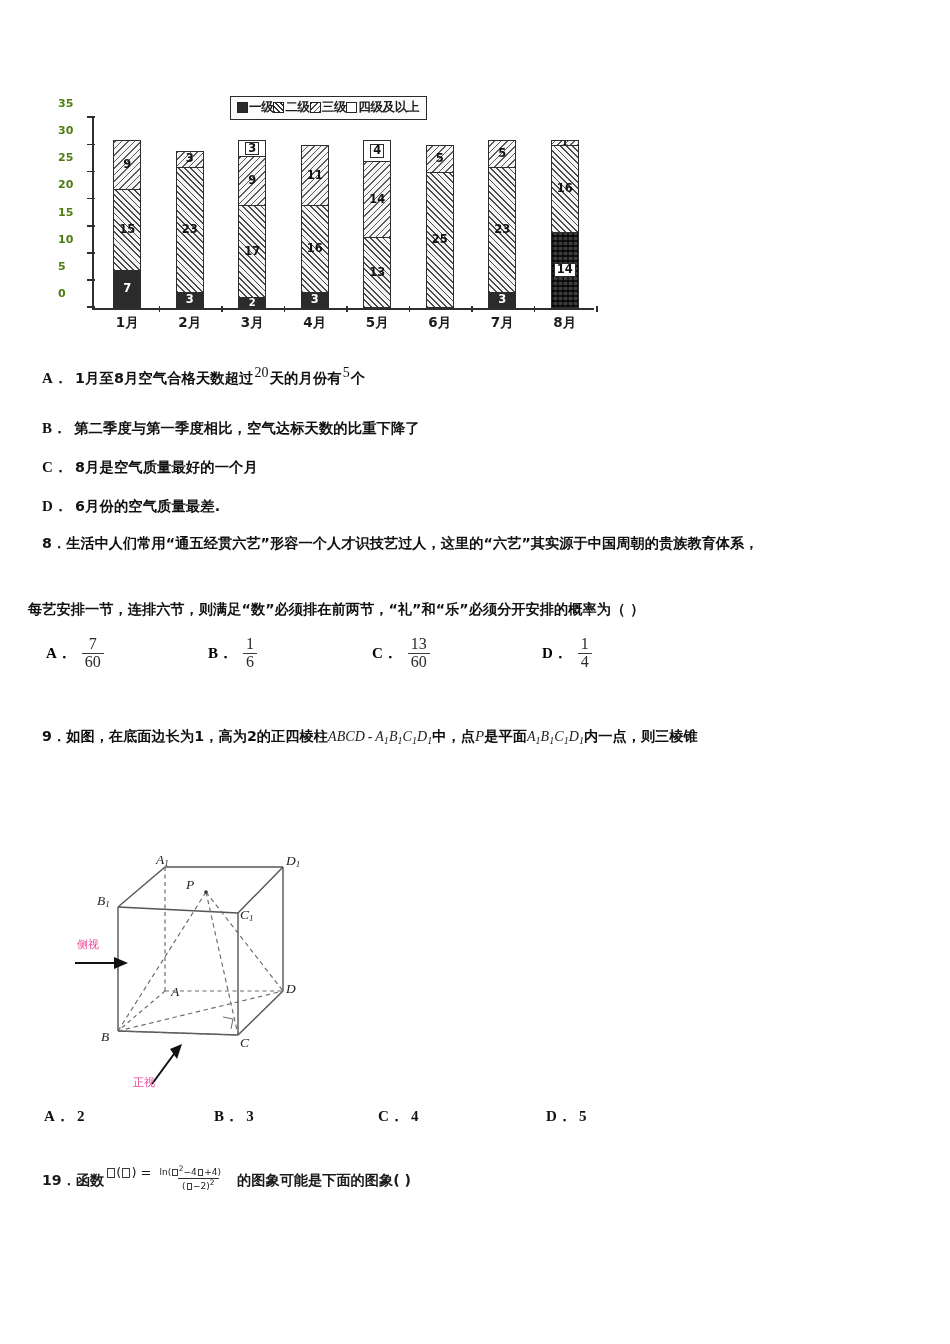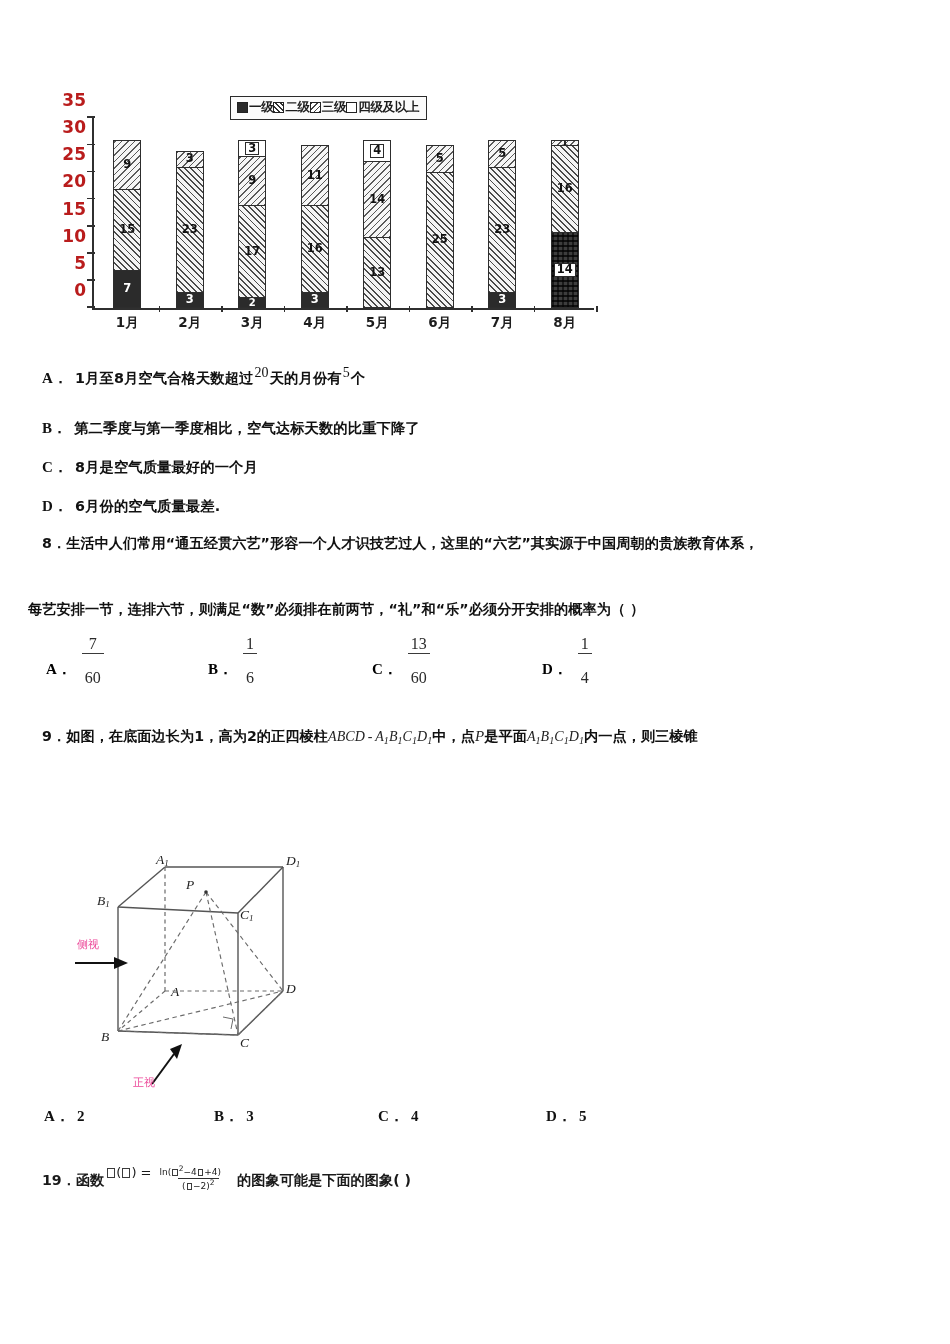--- a/index.html
+++ b/index.html
@@ -71,26 +71,26 @@
     position: absolute; left: 0; bottom: 0;
     width: 502px; height: 2px; background: #2f2f2f;
   }
   .ytick {
     position: absolute; left: -5px;
     width: 8px; height: 1.6px; background: #2f2f2f;
   }
   .ylabel {
     position: absolute;
     right: 506px;
-    text-align: right;
+    text-align: left;
     width: 28px;
     font-family: "DejaVu Sans", sans-serif;
-    font-size: 17px;
-    font-weight: bold;
-    color: #b91c1c;
+    font-size: 11px;
+    font-weight: bold;
+    color: #4d7c0f;
     transform: translateY(-8px);
   }
   .xtickmark {
     position: absolute; bottom: -5px;
     width: 1.6px; height: 6px; background: #2f2f2f;
   }
 
   .bars {
     position: absolute; left: 0; bottom: 2px;
     width: 500px; height: 190px;
@@ -197,21 +197,21 @@
   .frac-opt .tag { font-weight: bold; font-size: 15px; margin-right: 10px; }
   .frac {
     display: inline-flex;
     flex-direction: column;
     align-items: center;
     font-size: 16px;
     line-height: 1.05;
     color: #2a2a2a;
   }
   .frac .num { padding: 0 3px; }
-  .frac .den { padding: 16px 3px; border-top: 1.2px solid #3a3a3a; text-align: right; }
+  .frac .den { padding: 0 3px; border-top: 1.2px solid #3a3a3a; text-align: right; }
 
   .mathitalic {
     font-family: "Liberation Serif", serif;
     font-style: italic;
     font-size: 15px;
     font-weight: normal;
     color: #222;
   }
   .mathitalic sub {
     font-size: 10px;

